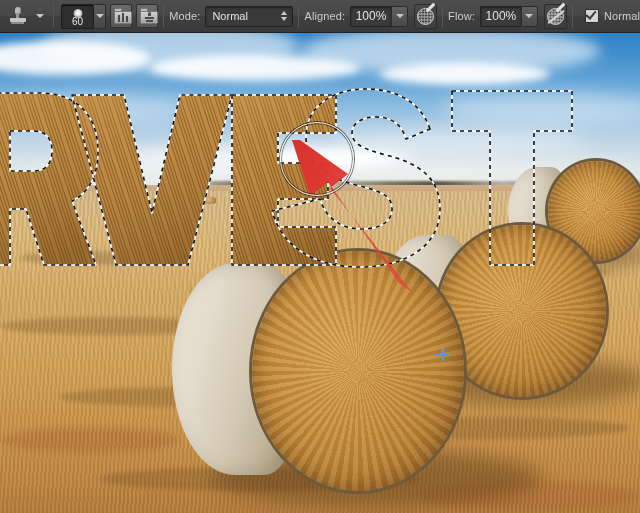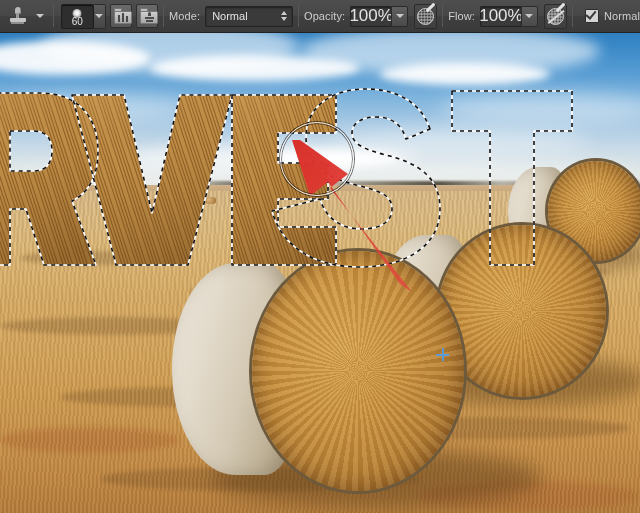--- a/index.html
+++ b/index.html
@@ -130,21 +130,21 @@
 
   
   .numfield {
     height: 21px; display: flex; align-items: stretch;
     margin-left: 5px;
   }
   .numfield .nf-val {
     width: 41px; background: #3a3a3a; border: 1px solid #232323; border-right: none;
     border-radius: 2px 0 0 2px;
     display: flex; align-items: center; justify-content: center;
-    color: #e3e3e3; font-size: 17px;
+    color: #e3e3e3; font-size: 12px;
     box-shadow: inset 0 1px 2px rgba(0,0,0,.45);
   }
   .numfield .nf-arrow {
     width: 17px;
     background: linear-gradient(to bottom,#606060,#4a4a4a);
     border: 1px solid #2a2a2a; border-radius: 0 2px 2px 0;
     display: flex; align-items: center; justify-content: center;
   }
 
   
@@ -367,21 +367,21 @@
   <div class="sel" id="mode-select">
     <span class="sel-val">Normal</span>
     <span class="spin">
         <i class="up"></i>
         <i class="dn"></i>
       </span>
   </div>
 
   <div class="sep"></div>
 
-  <span class="ob-label">Opacity:</span>
+  <span class="ob-label">Aligned:</span>
   <div class="numfield">
     <span class="nf-val">100%</span>
     <span class="nf-arrow">
       <span class="caret-down"></span>
     </span>
   </div>
 
   <div class="press-btn">
     <span class="circ-ico">
       <span class="ring"></span>

